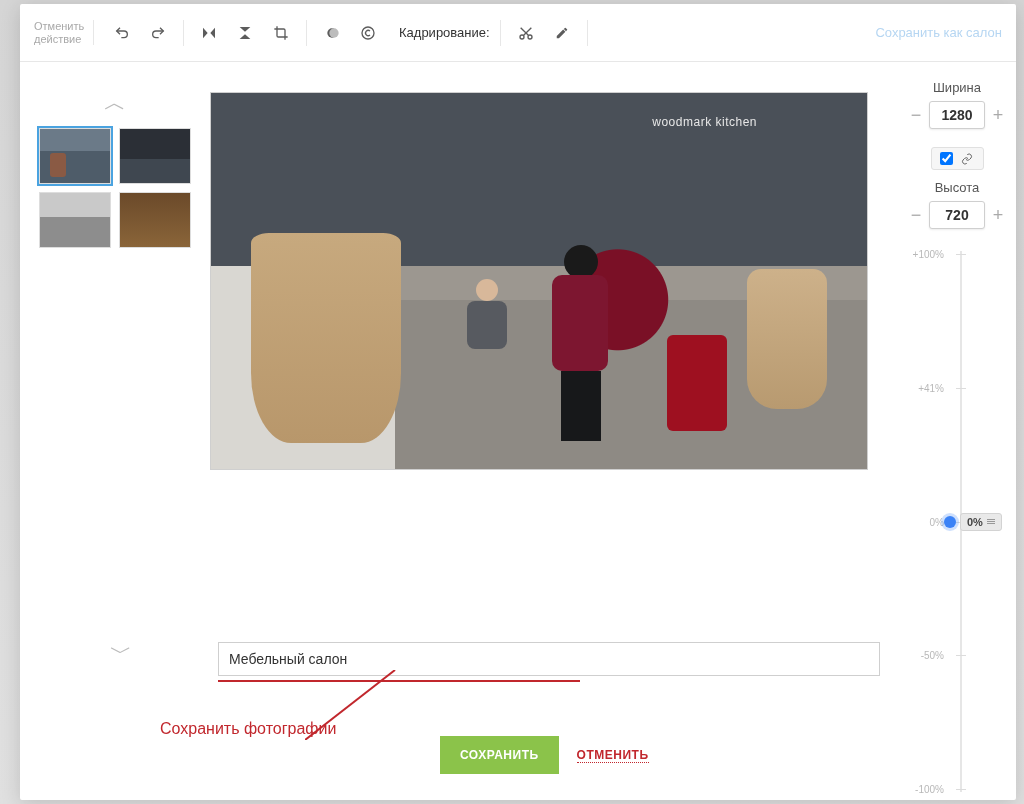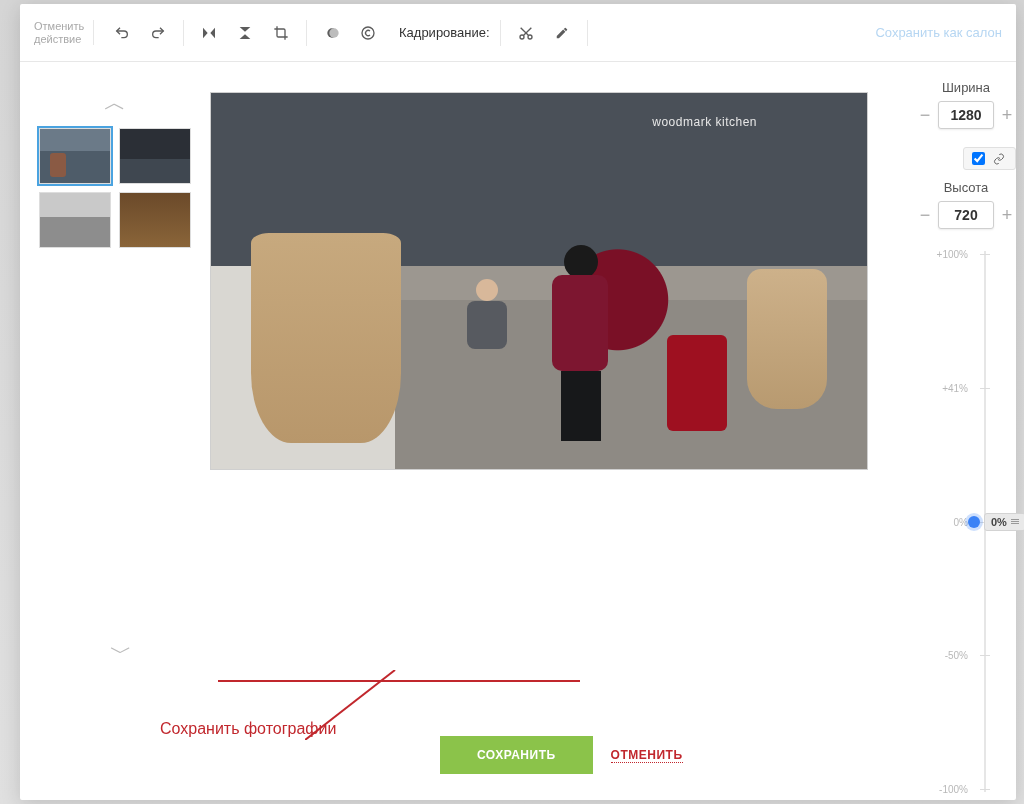--- a/index.html
+++ b/index.html
@@ -18,21 +18,21 @@
 .body-area { flex: 1; display: flex; position: relative; }
 .thumb-col { width: 190px; display: flex; flex-direction: column; align-items: center; padding-top: 30px; position: relative;}
 .chevron { font-size: 22px; color: #bbb; cursor: pointer; user-select: none; line-height: 1; }
 .thumbs { display: grid; grid-template-columns: 72px 72px; gap: 8px; margin: 14px 0; }
 .thumb { width: 72px; height: 56px; border: 1px solid #ddd; background: #cfcfcf; position: relative; overflow: hidden; }
 .thumb.selected { outline: 2px solid #4aa3e0; outline-offset: 0; }
 .thumb .fake { position:absolute; inset:0; }
 .preview-col { flex: 1; display: flex; flex-direction: column; align-items: flex-start; padding-top: 30px; }
 .preview-frame { width: 658px; height: 378px; border: 1px solid #cfcfcf; background: #7b7e82; position: relative; overflow:hidden; }
 .preview-frame .scene { position:absolute; inset:0; }
-.right-panel { width: 118px; padding-top: 18px; display: flex; flex-direction: column; align-items: flex-end; font-size: 12px; color: #666; }
+.right-panel { width: 118px; padding-top: 18px; display: flex; flex-direction: column; align-items: center; font-size: 12px; color: #666; }
 .dim-group { display: flex; flex-direction: column; align-items: center; margin-bottom: 14px; }
 .dim-label { font-size: 13px; color: #555; margin-bottom: 6px; }
 .dim-row { display: flex; align-items: center; gap: 4px; }
 .dim-btn { width: 18px; height: 24px; color: #aaa; font-size: 18px; display:flex; align-items:center; justify-content:center; cursor:pointer;}
 .dim-input { width: 56px; height: 28px; border: 1px solid #cfcfcf; border-radius: 3px; text-align: center; font-size: 14px; font-weight: 600; color: #333; box-shadow: 0 1px 2px rgba(0,0,0,.08);}
 .lock-row { display:flex; align-items:center; gap:6px; border:1px solid #e0e0e0; border-radius:3px; padding:4px 8px; margin: 4px 0 10px; background:#f6f6f6;}
 .lock-row input { margin:0; }
 .slider-column { position: relative; width: 70px; flex:1; }
 .slider-track { position:absolute; left: 38px; top: 8px; bottom: 8px; width: 2px; background: #e6e6e6; }
 .slider-tick { position:absolute; left: 34px; width: 10px; height: 1px; background:#dcdcdc; }
@@ -43,21 +43,21 @@
 .slider-badge .grip { display:flex; flex-direction:column; gap:1px;}
 .slider-badge .grip span{ width:8px; height:1px; background:#999;}
 .caption-row { position: absolute; left: 198px; bottom: 124px; width: 662px; display:flex; align-items:center;}
 .caption-chevron { position:absolute; left: 90px; bottom: 132px; font-size: 22px; color:#bbb; cursor:pointer;}
 .caption-input { width: 662px; height: 34px; border: 1px solid #cfcfcf; padding: 0 10px; font-size: 14px; color:#333; }
 .red-line { position:absolute; left: 198px; bottom: 118px; width: 362px; height: 2px; background:#c1272d; }
 .red-line.extend { left: 198px; bottom: 118px; width: 362px; }
 .red-diag { position:absolute; left: 285px; bottom: 60px; width: 300px; height: 70px; pointer-events:none;}
 .annotation { position:absolute; left: 140px; bottom: 62px; font-size: 16px; color:#c1272d; }
 .footer-btns { position:absolute; left: 420px; bottom: 26px; display:flex; align-items:center; gap:18px;}
-.btn-save { background:#8bc34a; color:#fff; font-size:12px; font-weight:700; letter-spacing:.5px; border:none; padding: 12px 37px; cursor:pointer; }
+.btn-save { background:#8bc34a; color:#fff; font-size:12px; font-weight:700; letter-spacing:.5px; border:none; padding: 12px 20px; cursor:pointer; }
 .btn-cancel { color:#c1272d; font-size:12px; font-weight:700; letter-spacing:.5px; cursor:pointer; border-bottom:1px dotted #c1272d; }
 
 
 .t1{background:linear-gradient(#6b7a88 40%,#4e5c69 40%);}
 .t1::after{content:"";position:absolute;left:10px;bottom:6px;width:16px;height:24px;background:#8a5a44;border-radius:3px;}
 .t2{background:linear-gradient(#2b2f36 55%,#3f4750 55%);}
 .t3{background:linear-gradient(#c9c9c9 45%,#8d8d8d 45%);}
 .t4{background:linear-gradient(#6b4a2a,#8a6539);}
 .scene{background:
   radial-gradient(circle at 62% 55%, #7a1026 0 50px, transparent 51px),
@@ -232,20 +232,23 @@
                 <span></span>
                 <span></span>
                 <span></span>
               </div>
           </div>
         </div>
       </div>
     </div>
 
     <div class="caption-chevron">﹀</div>
+    <div class="caption-row">
+      <input class="caption-input" value="Мебельный салон" style="">
+    </div>
     <div class="red-line extend"></div>
     <svg class="red-diag" viewBox="0 0 300 70">
         <line x1="0" y1="70" x2="90" y2="0" stroke="#c1272d" stroke-width="2"></line>
       </svg>
     <div class="annotation">Сохранить фотографии</div>
 
     <div class="footer-btns">
       <button class="btn-save">СОХРАНИТЬ</button>
       <span class="btn-cancel">ОТМЕНИТЬ</span>
     </div>

